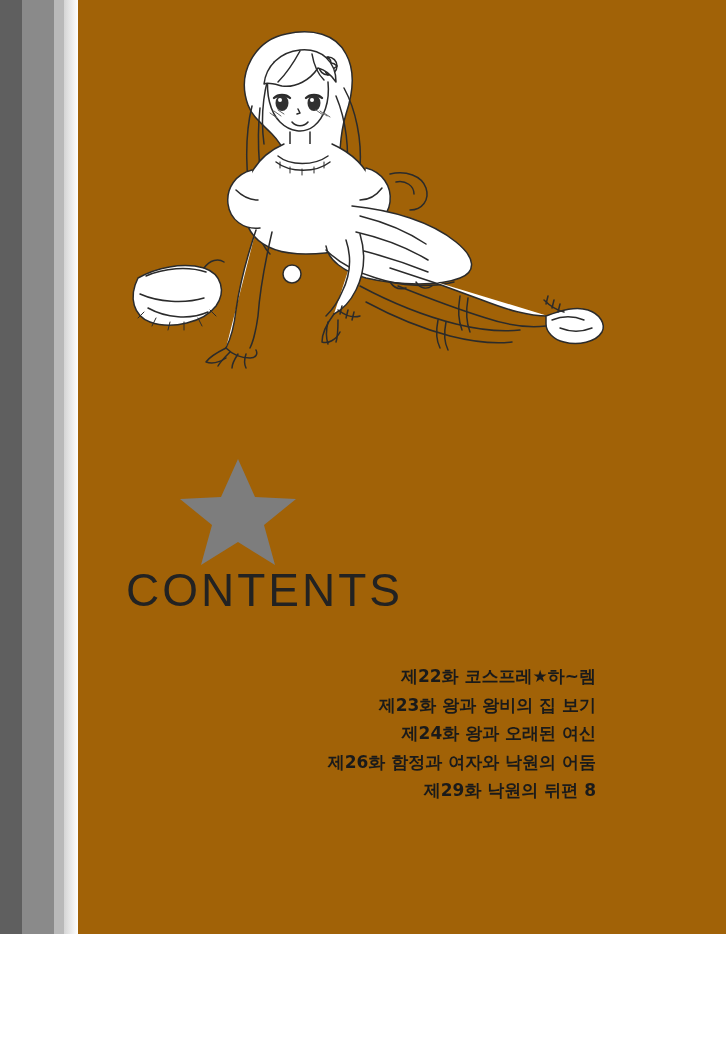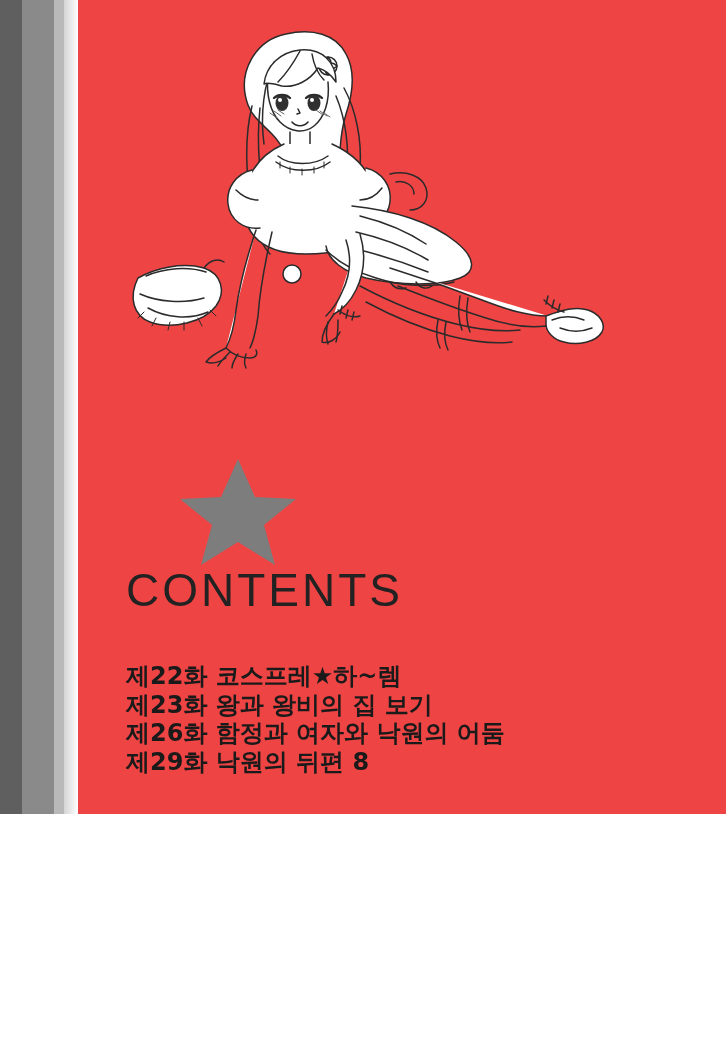--- a/index.html
+++ b/index.html
@@ -6,23 +6,24 @@
     margin: 0;
     padding: 0;
     background: #ffffff;
   }
   body {
     font-family: "Liberation Sans", sans-serif;
   }
   .page {
     position: relative;
     width: 726px;
-    height: 814px;
-    background: #ef4444;
+    height: 934px;
+    background: #a16207;
     overflow: hidden;
+    text-align: right;
   }
   
   .gutter-dark {
     position: absolute;
     left: 0; top: 0;
     width: 22px; height: 1050px;
     background: #5f5f5f;
   }
   .gutter-mid {
     position: absolute;
@@ -76,21 +77,21 @@
 
   
   .toc {
     position: absolute;
     left: 126px;
     top: 662px;
     width: 470px;
   }
   .toc-item {
     font-family: "DejaVu Sans", sans-serif;
-    font-size: 24px;
+    font-size: 17px;
     font-weight: bold;
     color: #1a1a1a;
     line-height: 28.5px;
     white-space: nowrap;
   }
 </style>
 </head>
 <body>
 
 <div class="page">
@@ -247,17 +248,18 @@
     <svg width="120" height="115" viewBox="0 0 120 115" xmlns="http://www.w3.org/2000/svg">
       <polygon points="60,4 77,42 118,44 86,70 97,110 60,87 23,110 34,70 2,44 43,42" fill="#7d7d7d"></polygon>
     </svg>
   </div>
 
   <div class="contents-title">CONTENTS</div>
 
   <div class="toc">
     <div class="toc-item">제22화 코스프레★하~렘</div>
     <div class="toc-item">제23화 왕과 왕비의 집 보기</div>
+    <div class="toc-item">제24화 왕과 오래된 여신</div>
     <div class="toc-item">제26화 함정과 여자와 낙원의 어둠</div>
     <div class="toc-item">제29화 낙원의 뒤편 8</div>
   </div>
 
 </div>
 
 </body></html>

